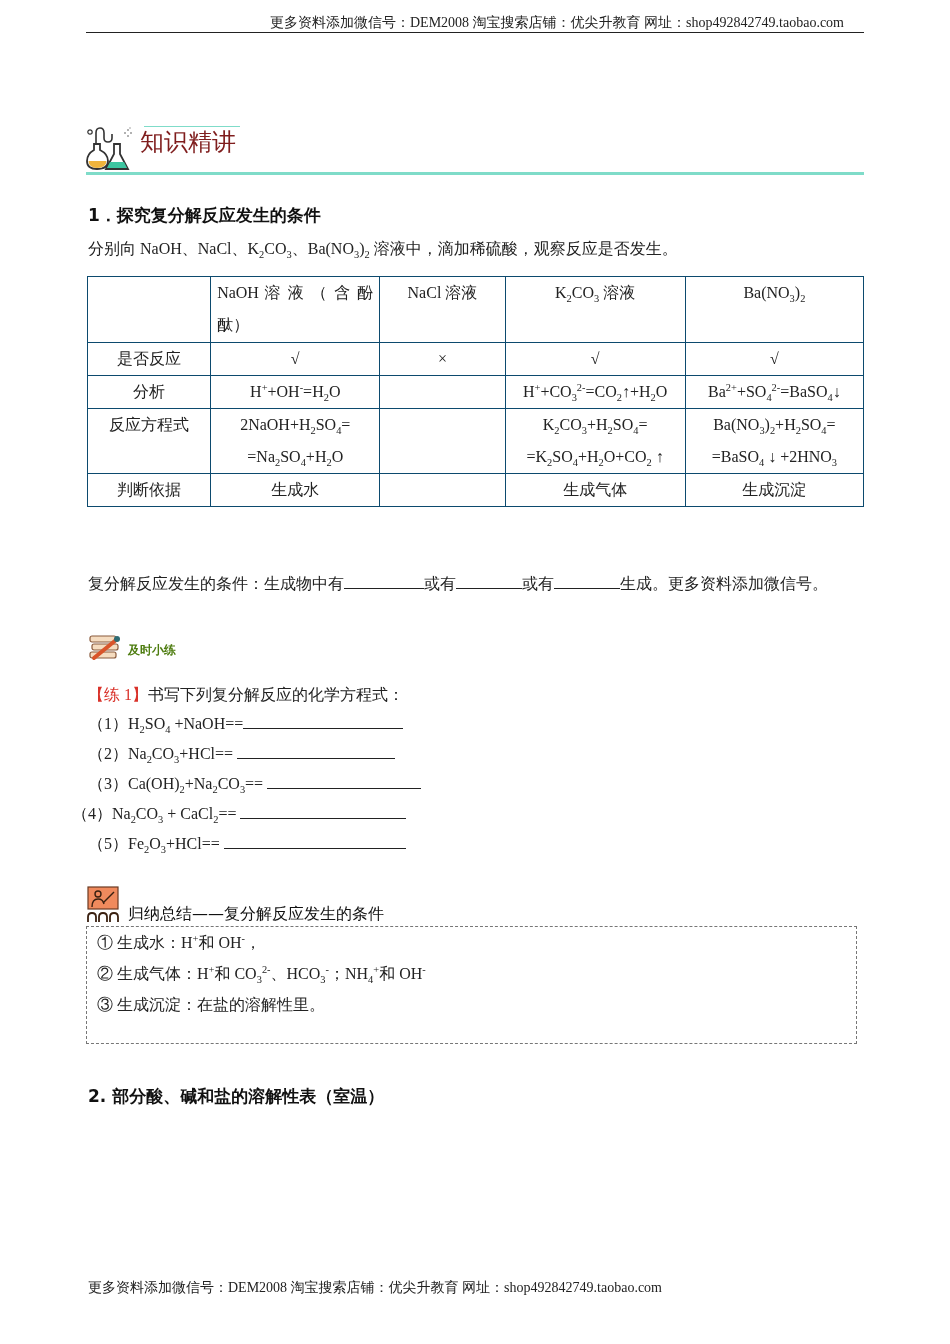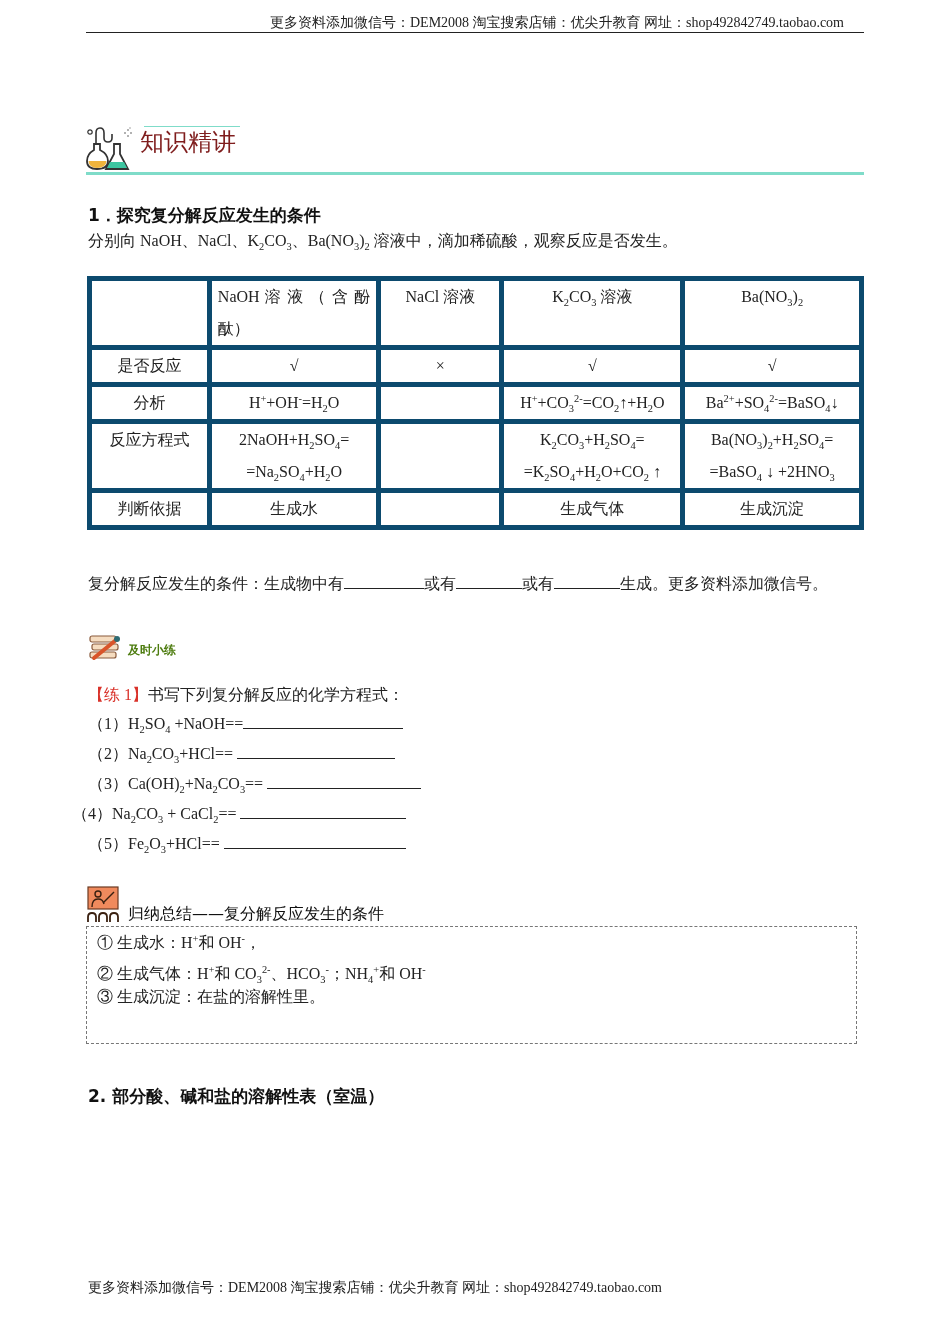--- a/index.html
+++ b/index.html
@@ -16,21 +16,21 @@
                   font-size: 24px; color: #7f1d1d; letter-spacing: 0px; }
   .banner-topline { position: absolute; left: 58px; top: 2px; width: 96px; border-top: 1.5px solid #7fdcc9; }
   .banner-rule { position: absolute; left: 0; top: 48px; width: 778px; border-top: 3px solid #7fdcc9; }
 
   .h1 { font-family: "DejaVu Sans", "Liberation Sans", sans-serif; font-weight: bold; font-size: 17px; color: #111; }
   .body-text { font-size: 16px; color: #222; white-space: nowrap; }
   sub, sup { font-size: 65%; line-height: 0; }
 
   table.exp { position: absolute; left: 87px; top: 276px; width: 777px; border-collapse: collapse;
               font-size: 16px; color: #222; }
-  table.exp td { border: 5px solid #0c4a6e; text-align: center; vertical-align: top; padding: 0 6px; line-height: 32px; }
+  table.exp td { border: 1px solid #0c4a6e; text-align: center; vertical-align: top; padding: 0 6px; line-height: 32px; }
   table.exp td.left-just { text-align: justify; text-align-last: left; }
   .col0 { width: 110px; } .col1 { width: 156px; } .col2 { width: 112px; } .col3 { width: 167px; } .col4 { width: 165px; }
 
   .blank { display: inline-block; border-bottom: 1px solid #222; height: 14px; vertical-align: baseline; }
 
   .practice-head { left: 88px; top: 634px; height: 30px; }
   .practice-title { position: absolute; left: 40px; top: 8px; font-family: Liberation Serif, serif; font-weight: bold; font-size: 12px; color: #4d7c0f; white-space: nowrap; }
   .ex-label { color: #d9322a; }
 
   .summary-head { left: 86px; top: 886px; }
@@ -60,21 +60,21 @@
       <circle cx="44" cy="4" r="0.8" fill="#999"></circle>
     </svg>
   </div>
   <div class="banner-topline"></div>
   <div class="banner-title">知识精讲</div>
   <div class="banner-rule"></div>
 </div>
 
 <div class="abs h1" style="left:88px; top:204px;">1．探究复分解反应发生的条件</div>
 
-<div class="abs body-text" style="left:88px; top:231px;">
+<div class="abs body-text" style="left:88px; top:239px;">
   <span>分别向 NaOH、NaCl、K</span><sub>2</sub><span>CO</span><sub>3</sub><span>、Ba(NO</span><sub>3</sub><span>)</span><sub>2</sub><span> 溶液中，滴加稀硫酸，观察反应是否发生。</span>
 </div>
 
 <table class="exp">
   <tbody>
       <tr style="height:66px;">
     <td class="col0"></td>
     <td class="col1 left-just">NaOH 溶 液 （ 含 酚 酞）</td>
     <td class="col2">NaCl 溶液</td>
     <td class="col3">K<sub>2</sub>CO<sub>3</sub> 溶液</td>
@@ -159,18 +159,18 @@
       <path d="M13 36 L13 31 Q13 27 17 27 Q21 27 21 31 L21 36" fill="none" stroke="#3a2010" stroke-width="1.8"></path>
       <path d="M24 36 L24 31 Q24 27 28 27 Q32 27 32 31 L32 36" fill="none" stroke="#3a2010" stroke-width="1.8"></path>
     </svg>
   </span>
   <span class="summary-title">归纳总结——复分解反应发生的条件</span>
 </div>
 
 <div class="abs summary-box">
   <div class="summary-line" style="top:6px;">① 生成水：H<sup>+</sup>和 OH<sup>-</sup>，</div>
   <div class="summary-line" style="top:37px;text-align:center;">② 生成气体：H<sup>+</sup>和 CO<sub>3</sub><sup>2-</sup>、HCO<sub>3</sub><sup>-</sup>；NH<sub>4</sub><sup>+</sup>和 OH<sup>-</sup></div>
-  <div class="summary-line" style="top:60px;text-align:right;">③ 生成沉淀：在盐的溶解性里。</div>
+  <div class="summary-line" style="top:68px;text-align:right;">③ 生成沉淀：在盐的溶解性里。</div>
 </div>
 
 <div class="abs h1" style="left:88px; top:1085px;">2. 部分酸、碱和盐的溶解性表（室温）</div>
 
 <div class="abs footer-text">更多资料添加微信号：DEM2008  淘宝搜索店铺：优尖升教育  网址：shop492842749.taobao.com</div>
 
 </body></html>

